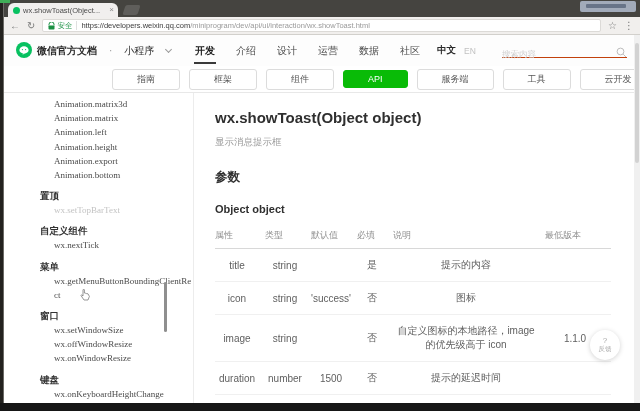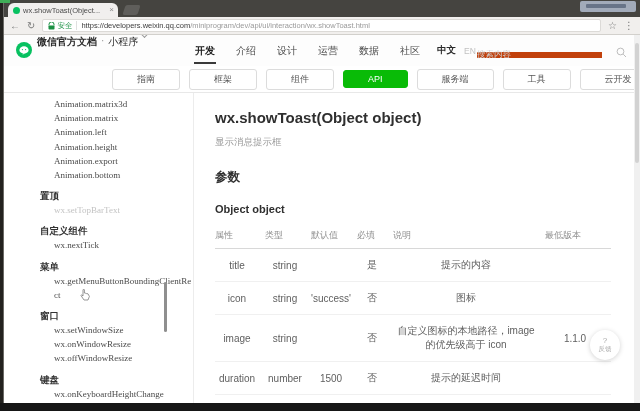--- a/index.html
+++ b/index.html
@@ -35,33 +35,33 @@
   .secure-label { font-size:7.5px; color:#1a9043; }
   .url-text { font-size:7.5px; white-space:nowrap; overflow:hidden; }
   .url-domain { color:#3c3c3c; }
   .url-path { color:#9a9a9a; }
   .sep-dot { width:1px; height:9px; background:#e0e0e0; }
 
   
   .page { position:absolute; left:4px; top:35px; width:636px; height:368px; background:#fff; }
   .site-header { position:relative; height:31px; background:#fdfdfd; display:flex; align-items:center; }
   .logo { position:absolute; left:12px; top:7px; width:16px; height:16px; border-radius:50%; background:#07c160; display:flex; align-items:center; justify-content:center; }
-  .brand-wrap { position:absolute; left:33px; top:0; height:31px; display:flex; align-items:flex-start; gap:4px; }
+  .brand-wrap { position:absolute; left:33px; top:0; height:31px; display:flex; align-items:center; gap:12px; }
   .brand { font-size:10px; font-weight:bold; color:#2b2b2b; }
   .brand-dot { font-size:10px; color:#999; }
   .product { font-size:10px; color:#2b2b2b; }
   .chev { width:5px; height:5px; border-right:1px solid #9a9a9a; border-bottom:1px solid #9a9a9a; transform:rotate(45deg); margin-top:-3px; }
   .main-nav { position:absolute; left:190px; top:0; height:31px; display:flex; align-items:flex-start; gap:19px; }
   .main-nav .nav-item { font-size:10px; color:#4a4a4a; cursor:pointer; position:relative; padding:9px 1px; }
   .main-nav .nav-item.active { font-weight:bold; color:#222; }
   .main-nav .nav-item.active::after { content:""; position:absolute; left:0; right:0; bottom:3px; height:2px; background:#3a3a3a; }
   .lang { position:absolute; left:433px; top:0; height:31px; display:flex; align-items:center; gap:8px; }
   .lang-zh { font-size:9.5px; font-weight:bold; color:#2b2b2b; }
   .lang-en { font-size:8.5px; color:#c2c2c2; }
-  .search-box { position:absolute; left:473px; top:8px; width:125px; height:15px; border-bottom:6px solid #c2410c; }
+  .search-box { position:absolute; left:498px; top:8px; width:125px; height:15px; border-bottom:1px solid #c2410c; }
   .search-box input { width:100%; height:100%; border:0; outline:0; font-size:8.5px; color:#666; background:transparent; font-family:inherit; }
   .search-box input::placeholder { color:#cfcfcf; }
   .search-icon { position:absolute; left:612px; top:9px; }
 
   
   .subnav { position:relative; height:27px; border-bottom:1px solid #e8e8e8; display:flex; align-items:center; gap:9px; padding-left:108px; background:#fff; }
   .pill { font-size:9px; color:#555; border:1px solid #dcdcdc; border-radius:3px; padding:3px 24px; background:#fff; cursor:pointer; white-space:nowrap; }
   .pill.active { background:#09bb07; border-color:#09bb07; color:#fff; }
 
   
@@ -212,22 +212,22 @@
           <div class="group-h">菜单</div>
           <ul class="side-list">
               <li>wx.getMenuButtonBoundingClientRect</li>
             </ul>
         </div>
 
         <div class="group">
           <div class="group-h">窗口</div>
           <ul class="side-list">
             <li>wx.setWindowSize</li>
+            <li>wx.offWindowResize</li>
             <li>wx.onWindowResize</li>
-            <li>wx.offWindowResize</li>
           </ul>
         </div>
 
         <div class="group">
           <div class="group-h">键盘</div>
           <ul class="side-list">
             <li>wx.onKeyboardHeightChange</li>
             <li>wx.hideKeyboard</li>
 
           </ul>

